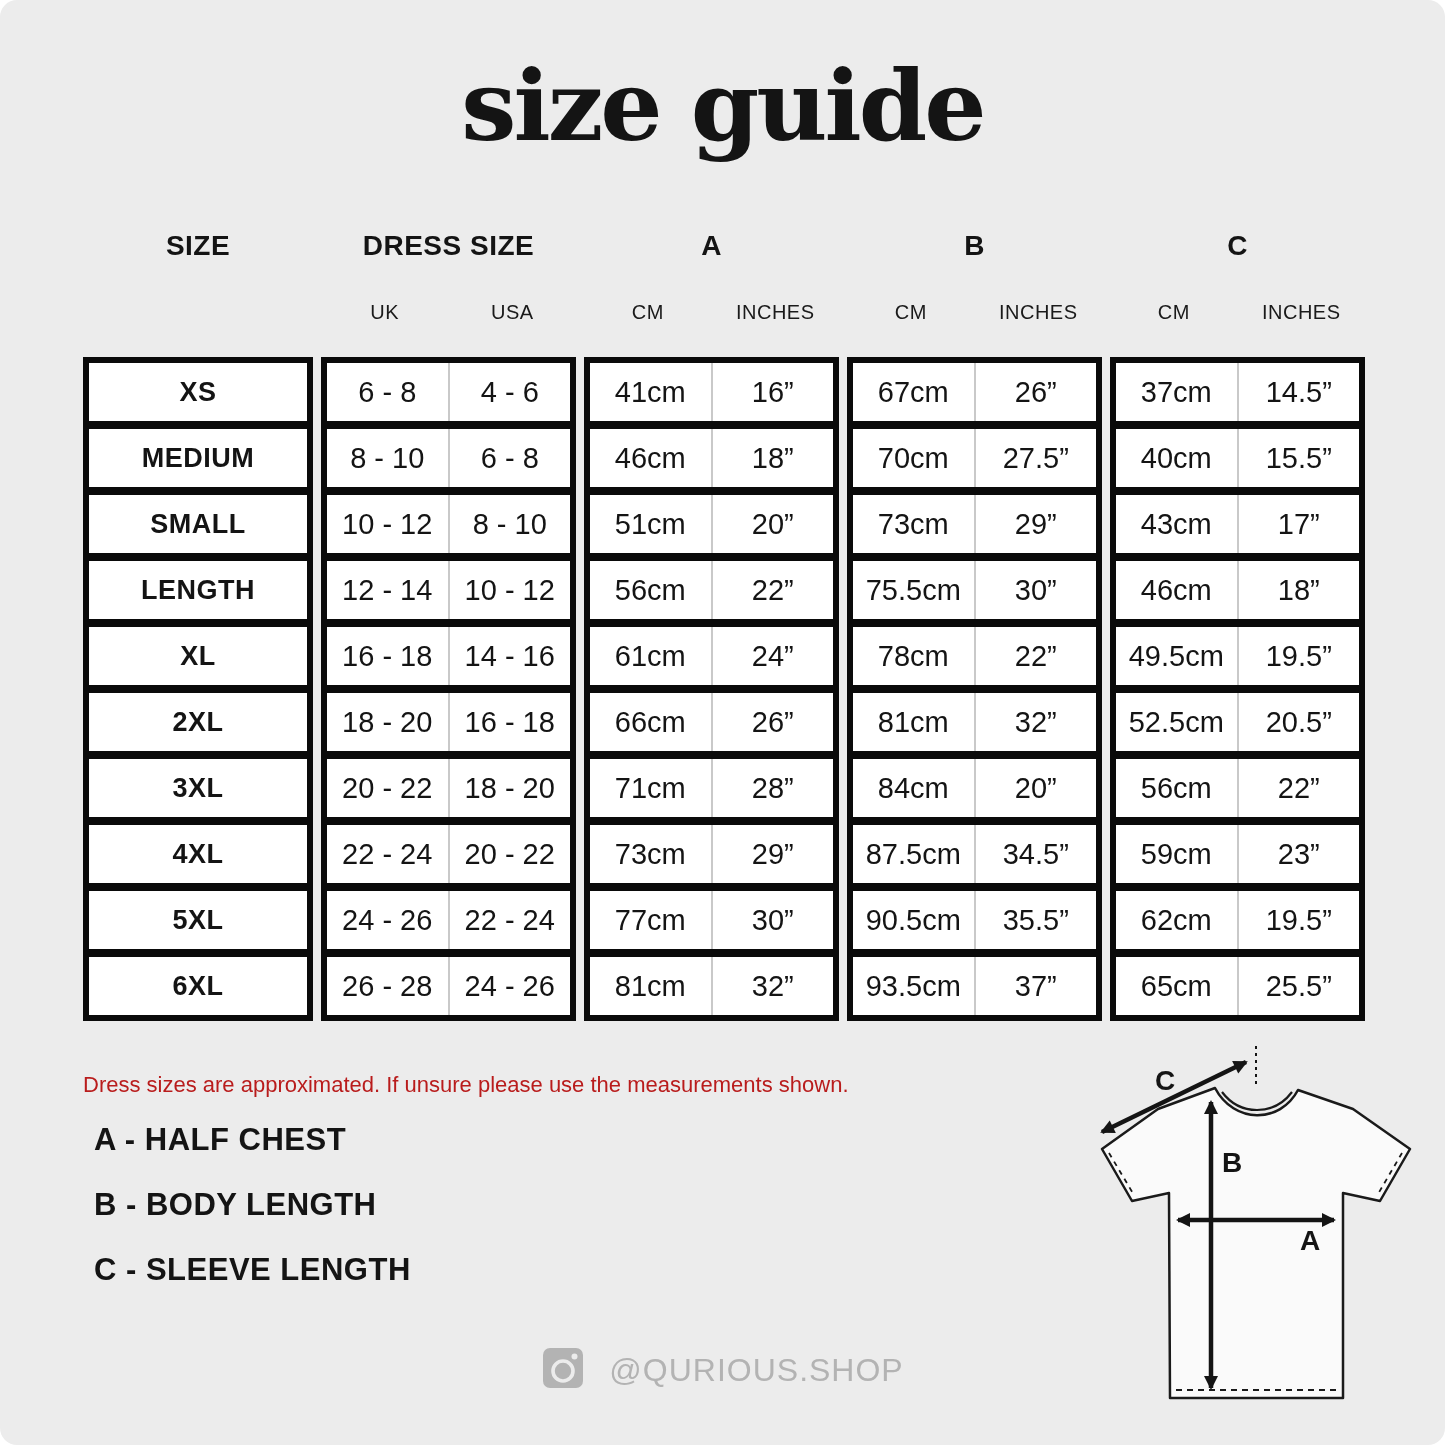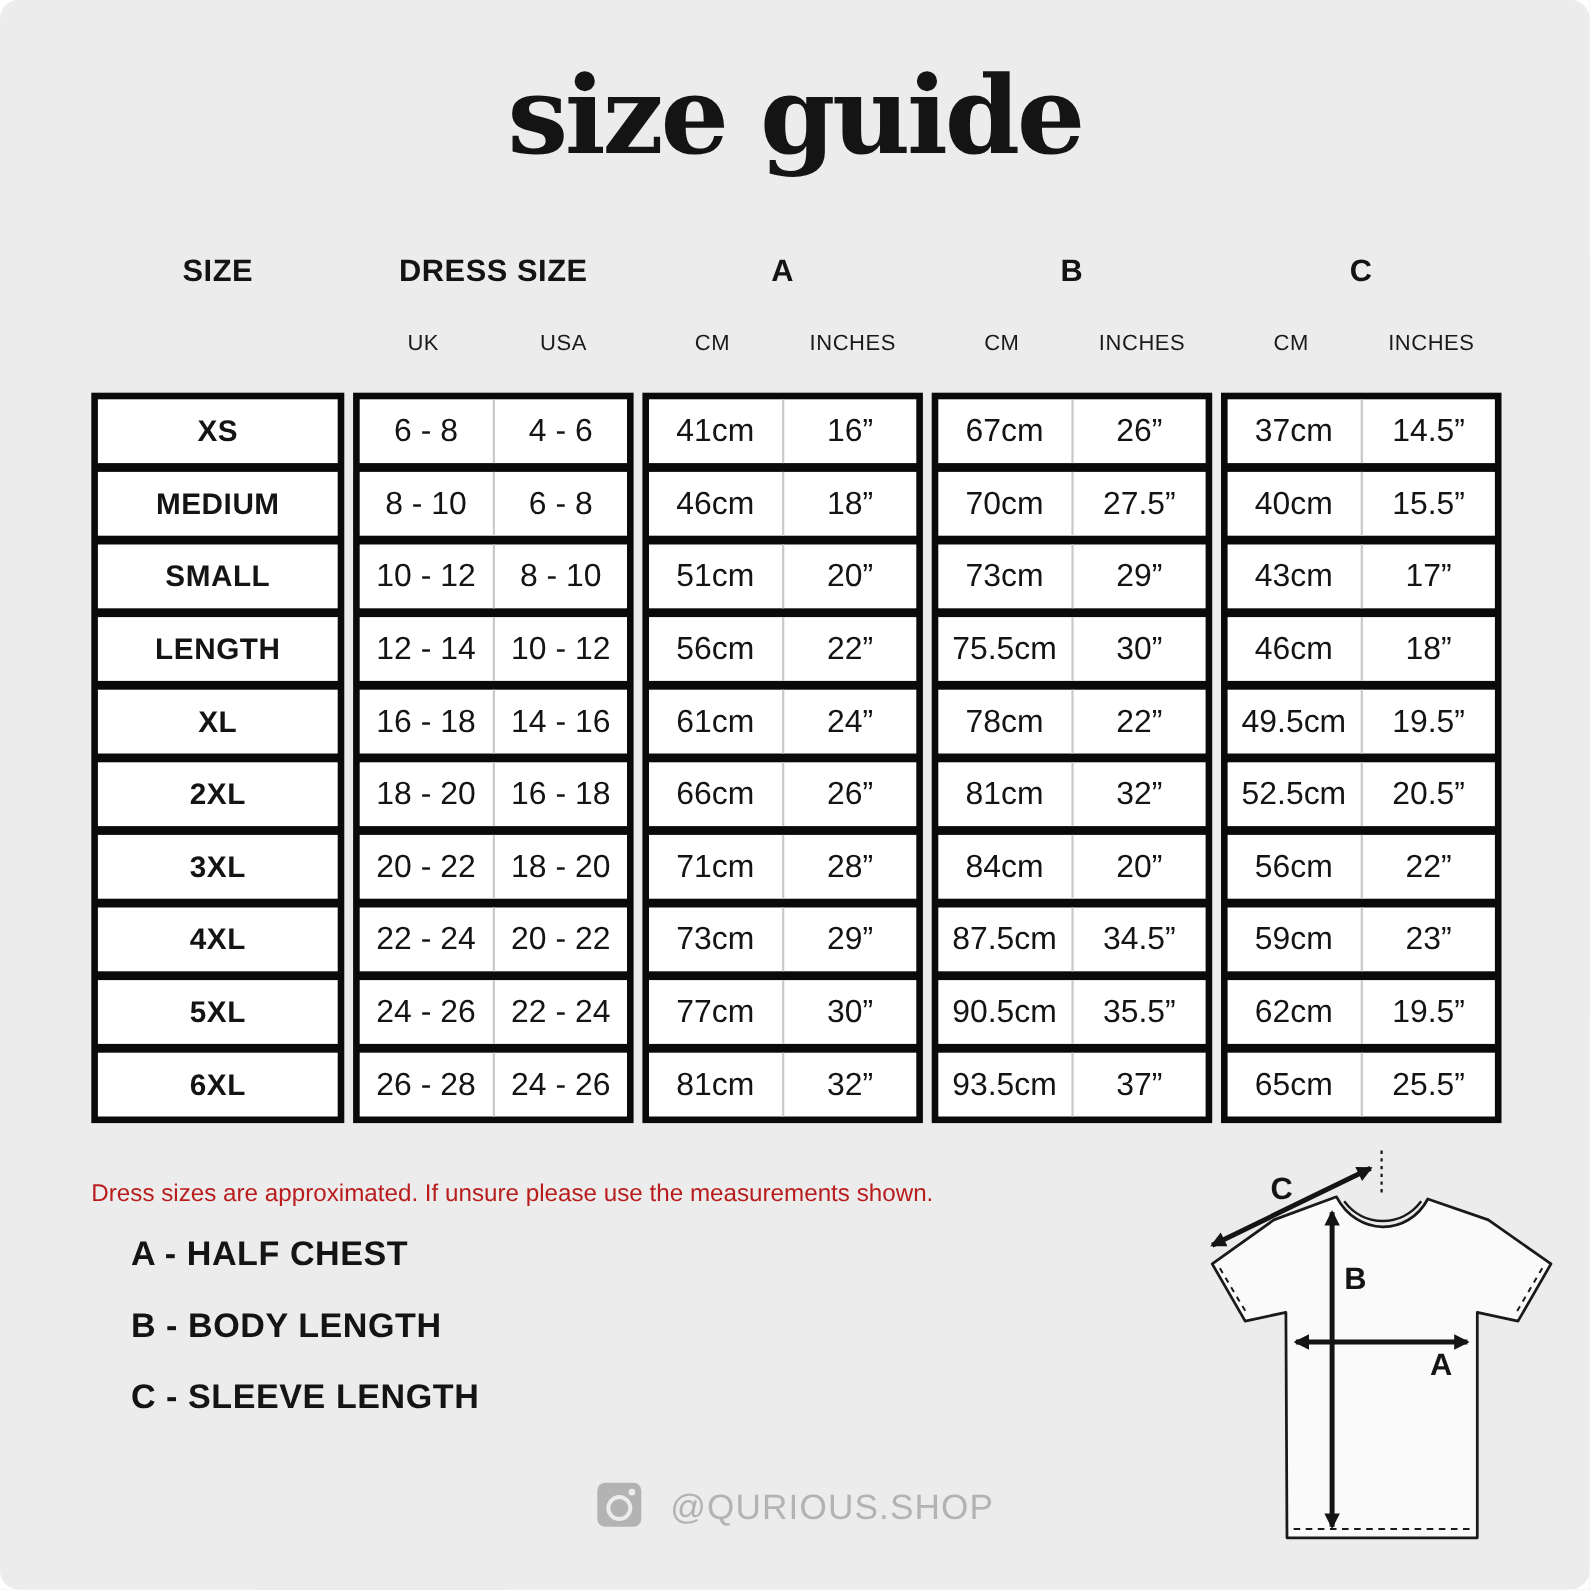--- a/index.html
+++ b/index.html
@@ -85,21 +85,20 @@
     color:#b91c1c;
   }
   
   .legend{position:absolute;left:94px;top:1124px;}
   .legend-item{
     font-weight:bold;
     font-size:31px;
     letter-spacing:0.5px;
     margin-bottom:34px;
     line-height:31px;
-    margin-left:25px;
   }
   
   .social{
     position:absolute;left:0;top:1346px;width:1445px;
     display:flex;align-items:center;justify-content:center;gap:24px;
   }
   .ig-text{
     font-size:32px;
     letter-spacing:1px;
     color:#b3b3b3;

